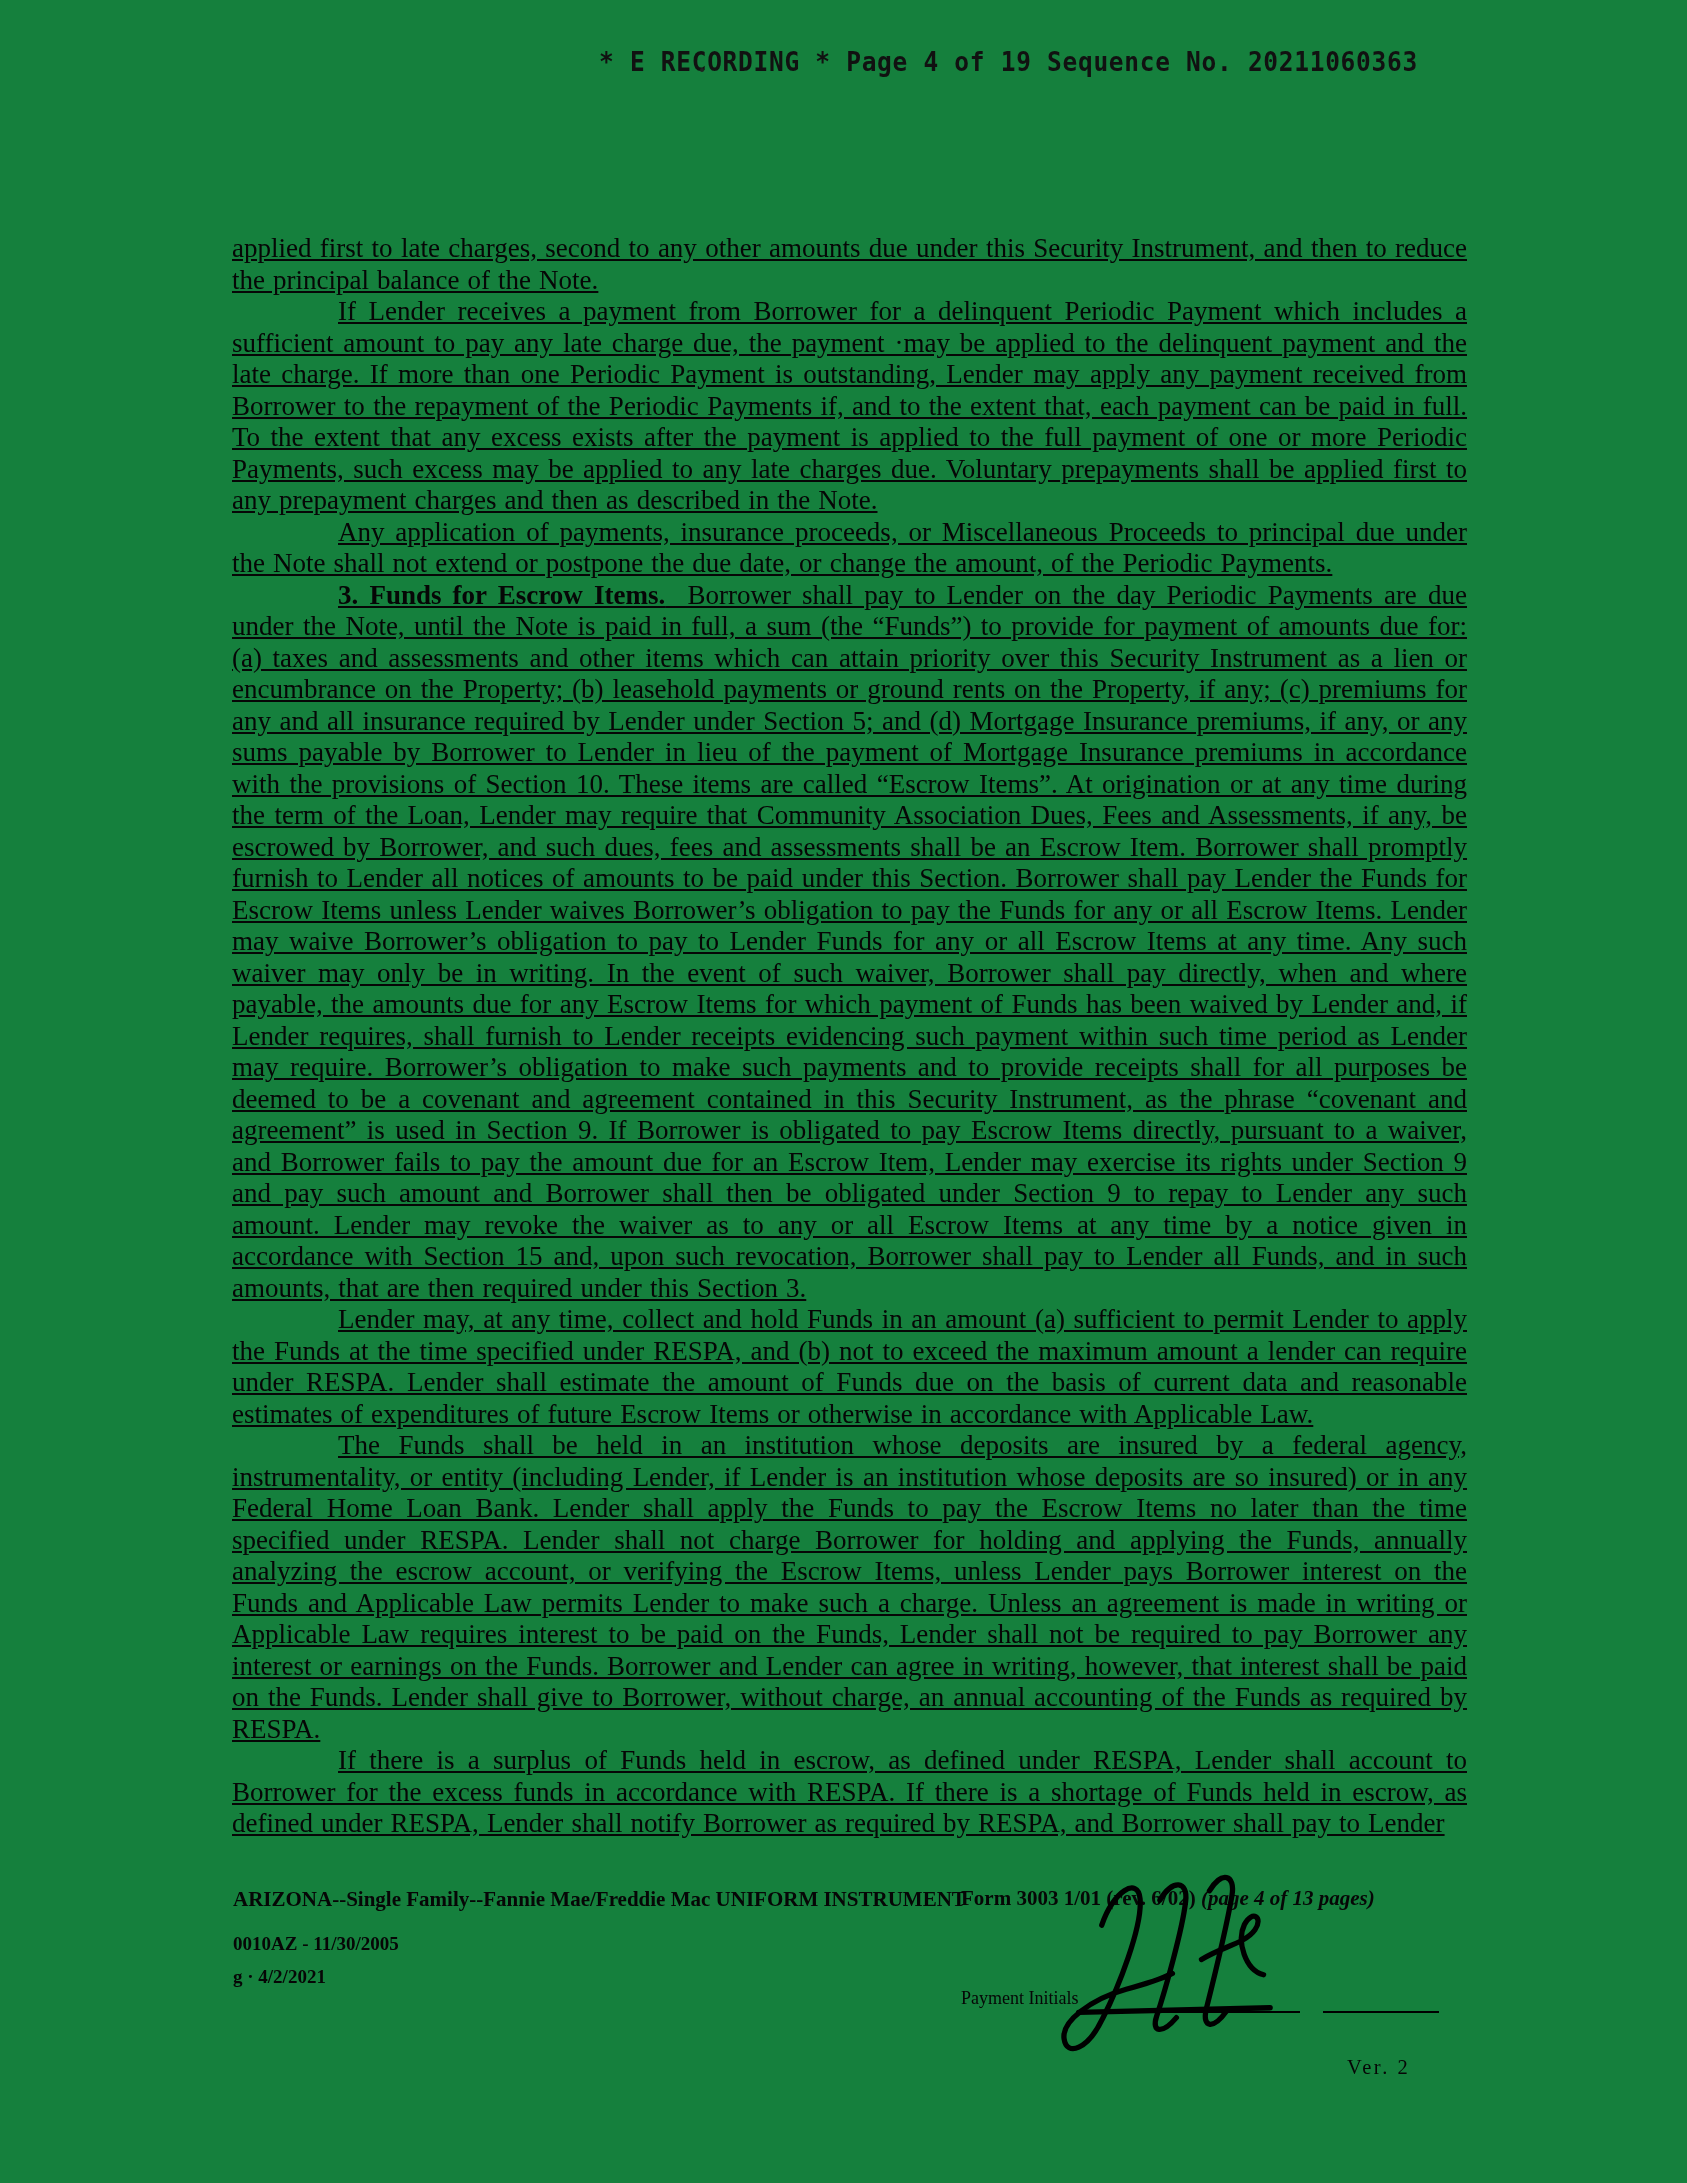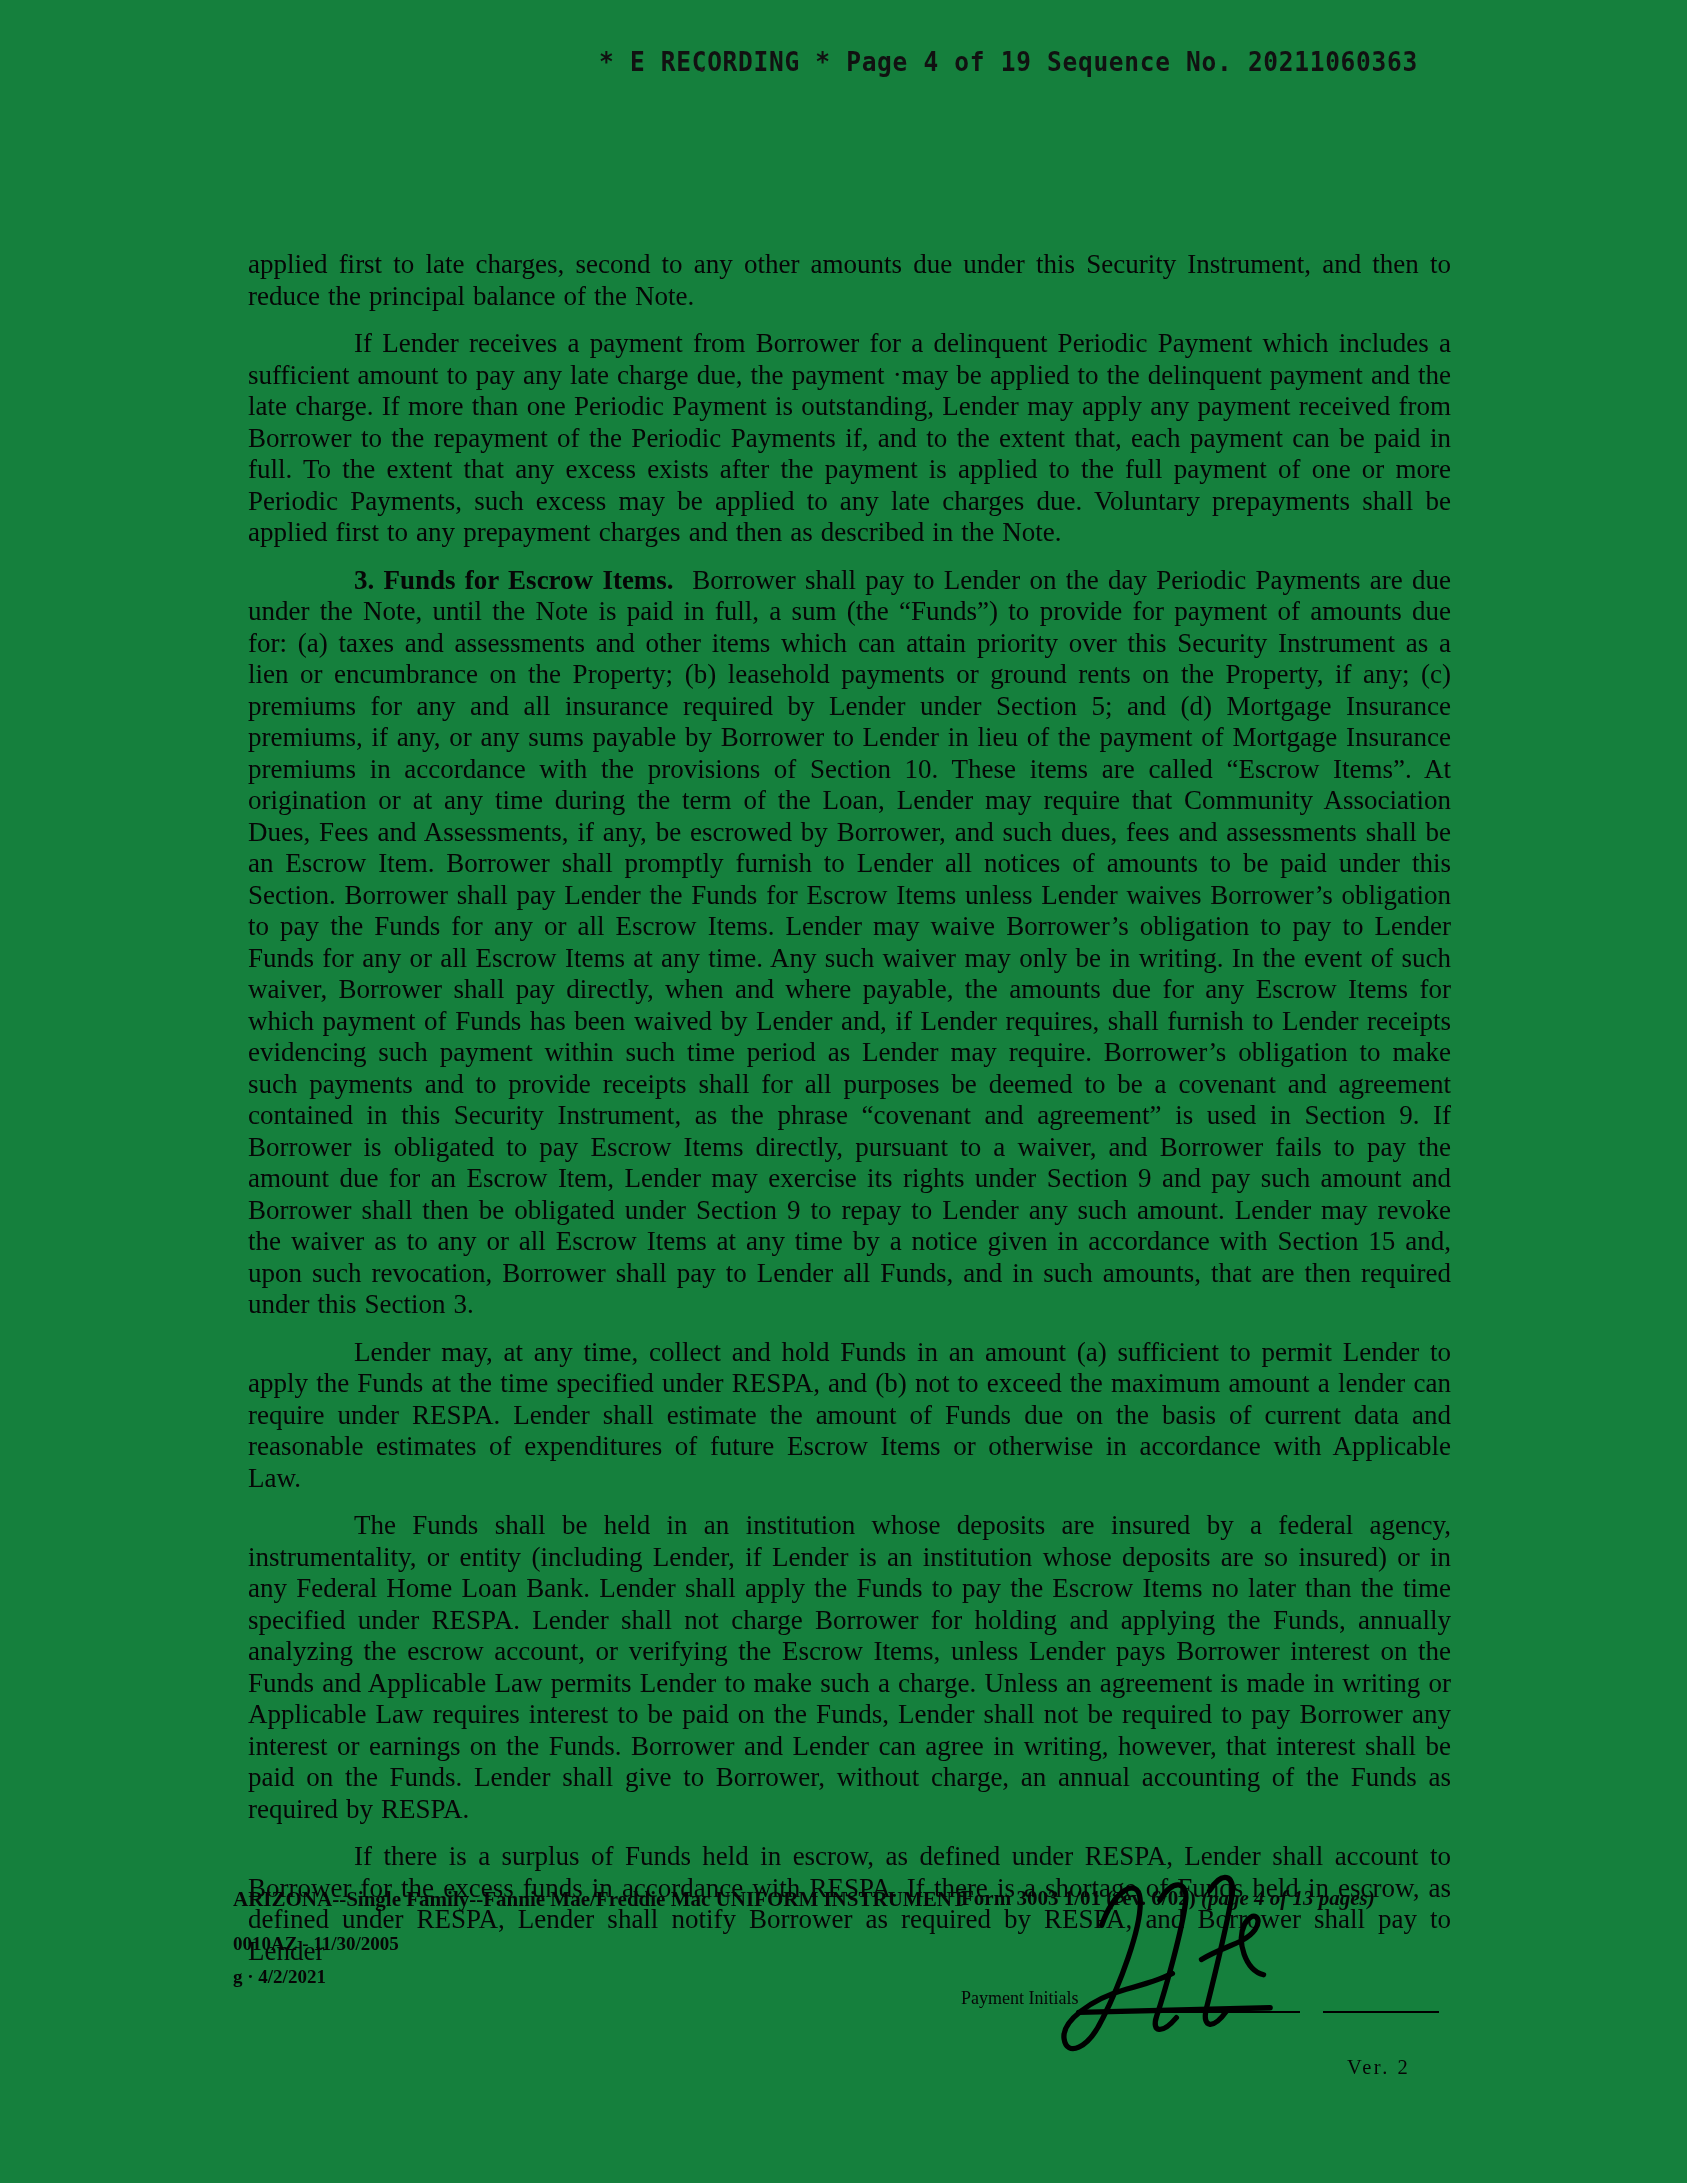--- a/index.html
+++ b/index.html
@@ -14,21 +14,21 @@
     transform:scaleY(1.05);
   }
   .scan-speck{
     position:absolute;left:700px;top:68px;width:4px;height:4px;
     background:#222;border-radius:50%;
   }
   .document-body{
     position:absolute;left:232px;top:233px;width:1235px;
     font-size:27px;line-height:31.5px;text-align:justify;color:#060606;
   }
-  .document-body p{margin:16px;text-indent:106px;word-spacing:1.3px;}
+  .document-body p{margin:0;text-indent:106px;word-spacing:1.3px;text-decoration:underline;}
   .document-body p.noindent{text-indent:0;}
   .document-body b{font-weight:bold;}
   .form-footer-left{
     position:absolute;left:233px;top:1887px;font-size:21px;font-weight:bold;
     white-space:nowrap;color:#060606;
   }
   .form-footer-right{
     position:absolute;left:961px;top:1886px;font-size:21px;font-weight:bold;
     white-space:nowrap;color:#060606;
   }
@@ -46,20 +46,21 @@
 
 <div class="page">
 
   <div class="recording-header">* E RECORDING * Page 4 of 19 Sequence No. 20211060363</div>
 
   <div class="scan-speck"></div>
 
   <div class="document-body">
       <p class="noindent">applied first to late charges, second to any other amounts due under this Security Instrument, and then to reduce the principal balance of the Note.</p>
       <p>If Lender receives a payment from Borrower for a delinquent Periodic Payment which includes a sufficient amount to pay any late charge due, the payment ·may be applied to the  delinquent payment and the late charge.  If more than one Periodic Payment is outstanding, Lender may apply any payment received from Borrower to the repayment of the Periodic Payments if, and to the extent that, each payment can be paid in full. To the extent that any excess exists after the payment is applied to the full payment of one or more Periodic Payments, such excess may be applied to any late charges due.  Voluntary prepayments shall be applied first to any prepayment charges and then as described in the Note.</p>
+      <p>Any application of payments, insurance proceeds, or Miscellaneous Proceeds to principal due under the Note shall not extend or postpone the due date, or change the amount, of the Periodic Payments.</p>
       <p><b>3.  Funds for Escrow Items.</b>&nbsp; Borrower shall pay to Lender on the day Periodic Payments  are due under the Note, until the Note is paid in full, a sum (the “Funds”) to provide for payment of amounts due for: (a) taxes and assessments and other items which can attain priority over this Security Instrument as a lien or encumbrance on the Property; (b) leasehold payments or ground rents on the Property, if any; (c) premiums for any and all insurance required by Lender under Section 5; and (d) Mortgage Insurance premiums, if any, or any sums payable by Borrower to Lender in lieu  of the payment of Mortgage Insurance premiums in accordance with the provisions of Section 10.  These items are called “Escrow Items”. At origination or at any time during the term of the Loan, Lender may require that Community Association Dues, Fees and Assessments, if any,  be escrowed by Borrower, and such dues, fees and assessments shall be an Escrow Item. Borrower shall promptly furnish to Lender all notices of amounts to be paid under this Section.  Borrower shall pay Lender the Funds for Escrow Items unless Lender waives Borrower’s obligation to pay the Funds for any or all Escrow Items.  Lender may waive Borrower’s obligation to pay to Lender Funds for any or all Escrow Items at any time.  Any such waiver may only be in writing.  In the event of such waiver, Borrower shall pay directly, when and where payable, the amounts due for any Escrow Items for which payment of Funds has been waived by Lender and, if Lender requires, shall furnish to Lender receipts evidencing such payment within such time period as Lender may require.  Borrower’s obligation to make such payments and to provide receipts shall for all purposes be deemed to be a covenant and agreement contained in this Security Instrument, as the phrase “covenant and agreement” is used in Section 9.  If Borrower is obligated to pay Escrow Items directly, pursuant to a waiver, and Borrower fails to pay the amount due for an Escrow Item, Lender may exercise its rights under Section 9 and pay such amount and Borrower shall then be obligated  under Section 9 to repay to Lender any such amount.  Lender may revoke the waiver as to any or all Escrow Items at any time by a notice given in accordance with Section 15 and, upon such revocation, Borrower shall pay to Lender all Funds, and in such amounts, that are then required under this Section 3.</p>
       <p>Lender may, at any time, collect and hold Funds in an amount (a) sufficient to permit Lender to apply the Funds at the time specified under RESPA, and (b) not to exceed the maximum amount  a lender can require under RESPA.  Lender shall estimate the amount of Funds due on the basis of current data and reasonable estimates of expenditures of future Escrow Items or otherwise in accordance with Applicable Law.</p>
       <p>The Funds shall be held in an institution whose deposits are insured by a federal agency, instrumentality, or entity (including Lender, if Lender is an institution whose deposits are so insured) or in any Federal Home Loan Bank.  Lender shall apply the Funds to pay the Escrow Items no later than the time specified under RESPA.  Lender shall not charge Borrower for holding and applying the Funds, annually analyzing the escrow account, or verifying the Escrow Items, unless Lender pays Borrower interest on the Funds and Applicable Law permits Lender to make such a charge.  Unless an agreement is made in writing or Applicable Law requires interest to be paid on the Funds, Lender shall not be required to pay Borrower any interest or earnings on the Funds.  Borrower and Lender can agree in writing, however, that interest shall be paid on the Funds.  Lender shall give to Borrower, without charge, an annual accounting of the Funds as required by RESPA.</p>
       <p>If there is a surplus of Funds held in escrow, as defined under RESPA, Lender shall account to Borrower for the excess funds in accordance with RESPA.  If there is a shortage of Funds held in escrow, as defined under RESPA, Lender shall notify Borrower as required by RESPA, and Borrower shall pay to Lender</p>
     </div>
 
   <div class="form-footer-left">ARIZONA--Single Family--Fannie Mae/Freddie Mac UNIFORM INSTRUMENT</div>
 
   <div class="form-footer-right">
     <span>Form 3003  1/01 (rev. 6/02) </span><span class="pages-italic">(page 4 of 13  pages)</span>

